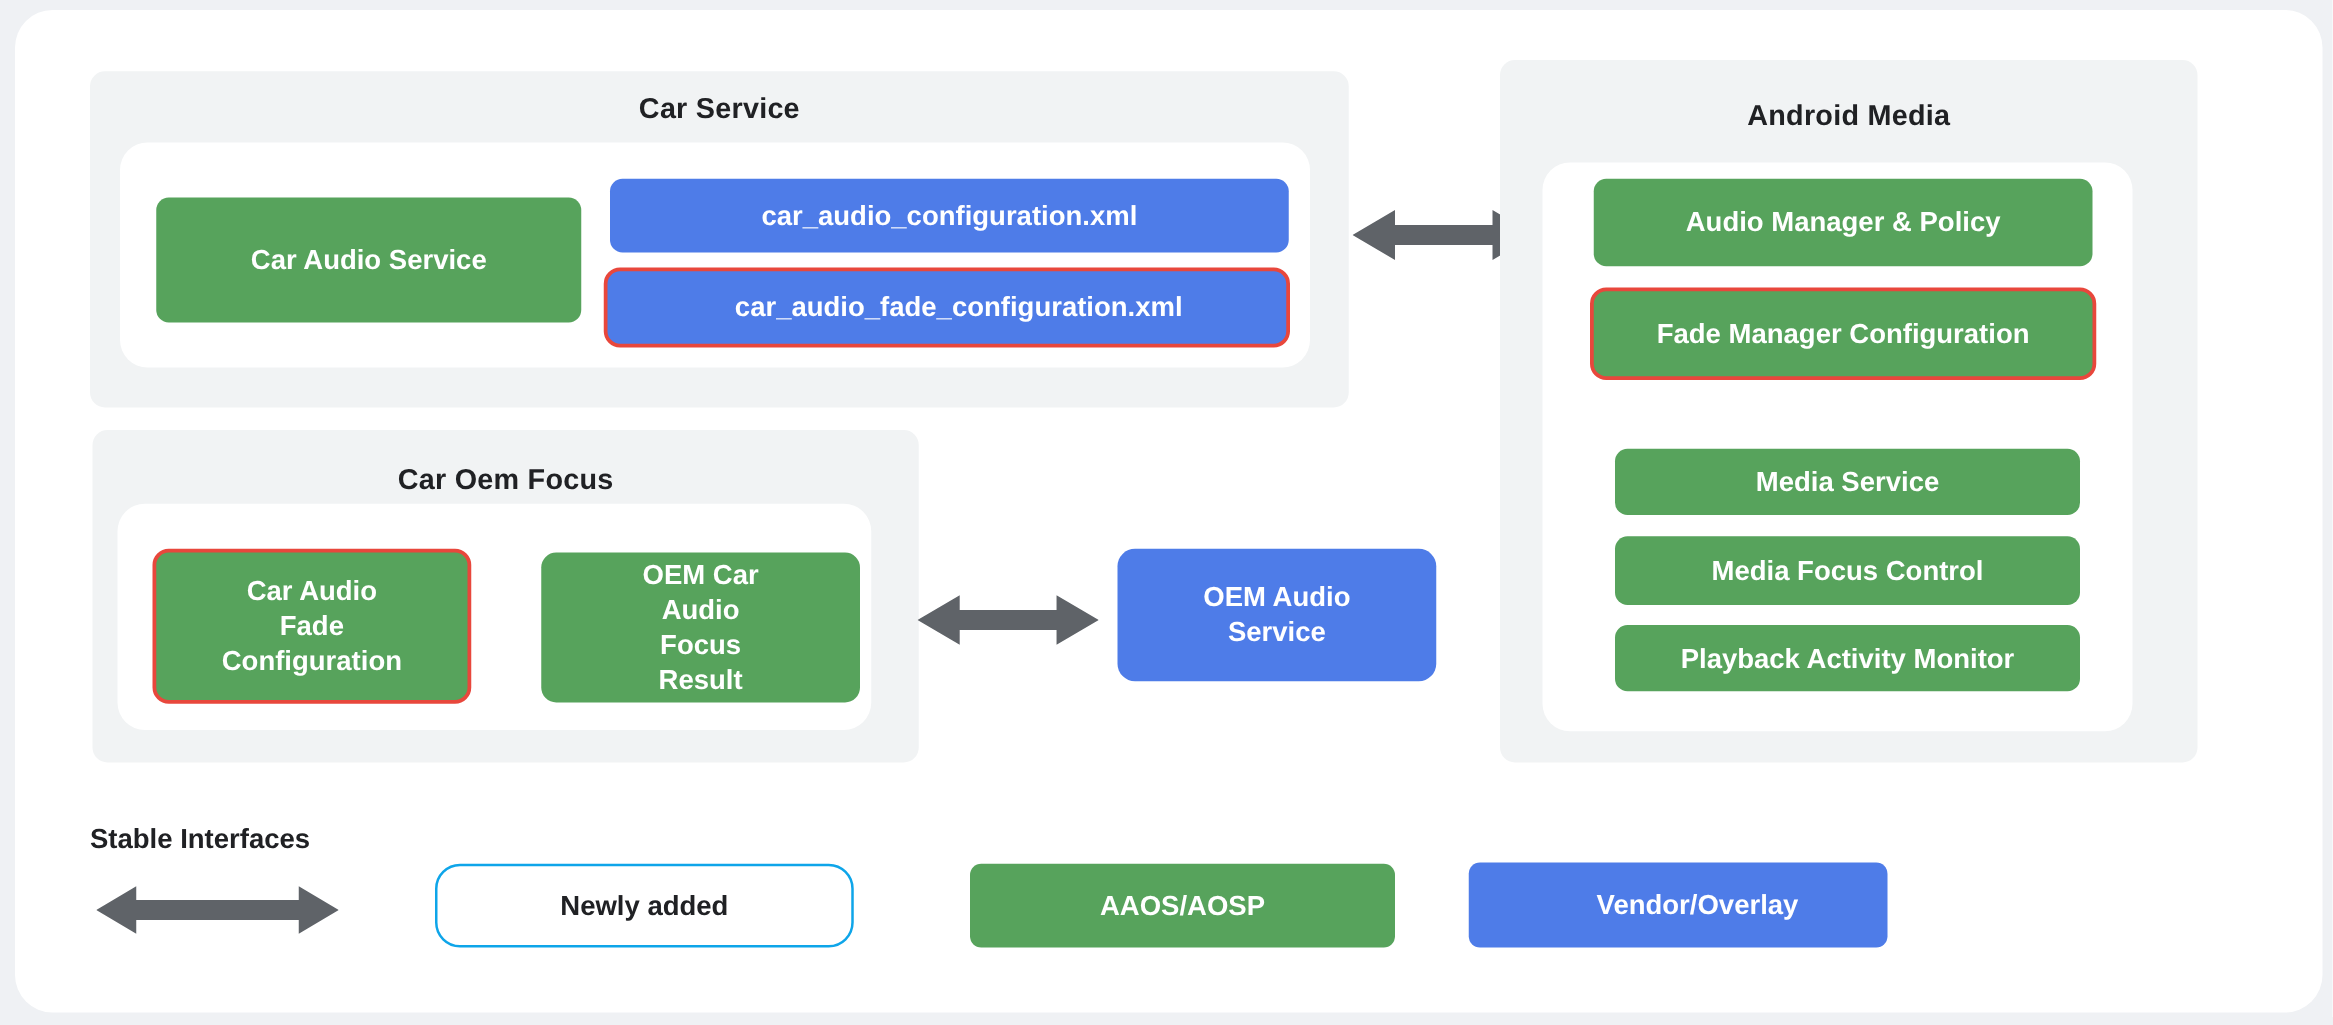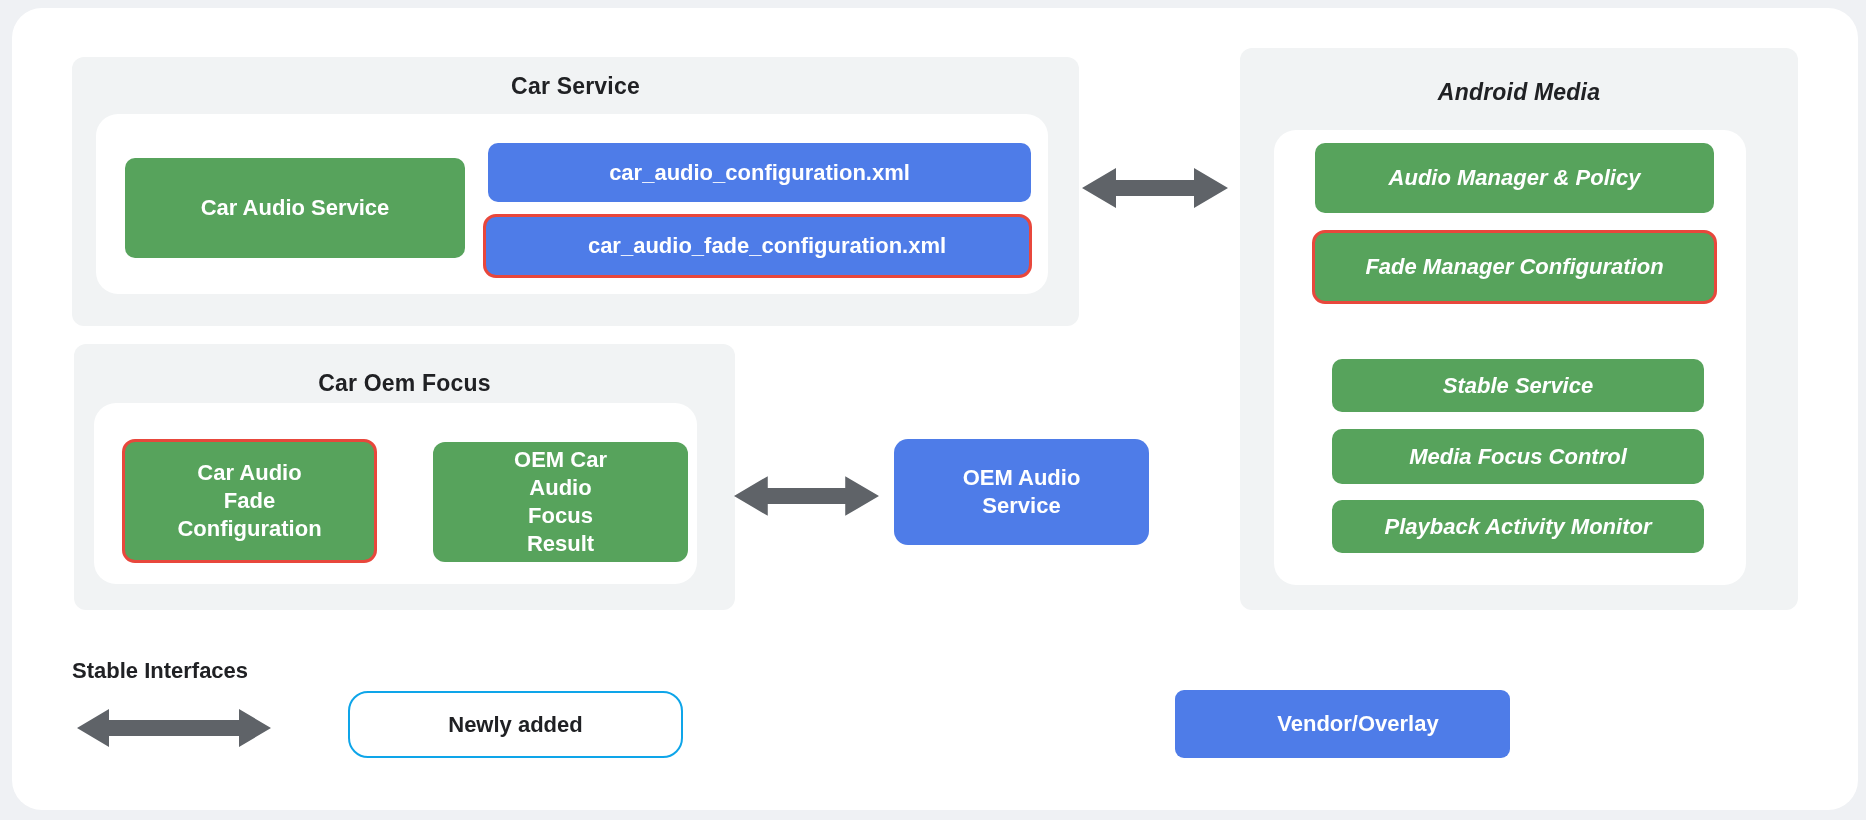--- a/index.html
+++ b/index.html
@@ -59,26 +59,26 @@
       <div class="inner-white" style="left:24px; top:57px; width:952px; height:180px;"></div>
       <div class="box green" style="left:53px; top:101px; width:340px; height:100px;">Car Audio Service</div>
       <div class="box blue" style="left:416px; top:86px; width:543px; height:59px;">car_audio_configuration.xml</div>
       <div class="box blue red-border" style="left:411px; top:157px; width:549px; height:64px;padding-left:19px;">car_audio_fade_configuration.xml</div>
     </div>
 
     <svg class="arrow-svg" style="left:1070px; top:158px;" width="146" height="44" viewBox="0 0 146 44">
       <polygon points="0,22 34,2 34,14 112,14 112,2 146,22 112,42 112,30 34,30 34,42" fill="#5F6368"></polygon>
     </svg>
 
-    <div class="panel" style="left:1228px; top:40px; width:558px; height:562px;font-style:italic;">
+    <div class="panel" style="left:1188px; top:40px; width:558px; height:562px;">
       <div class="panel-title" style="top:31px;">Android Media</div>
       <div class="inner-white" style="left:34px; top:82px; width:472px; height:455px;"></div>
       <div class="box green" style="left:75px; top:95px; width:399px; height:70px;">Audio Manager &amp; Policy</div>
       <div class="box green red-border" style="left:72px; top:182px; width:405px; height:74px;">Fade Manager Configuration</div>
-      <div class="box green" style="left:92px; top:311px; width:372px; height:53px;">Stable Service</div>
+      <div class="box green" style="left:92px; top:311px; width:372px; height:53px;">Media Service</div>
       <div class="box green" style="left:92px; top:381px; width:372px; height:55px;">Media Focus Control</div>
       <div class="box green" style="left:92px; top:452px; width:372px; height:53px;">Playback Activity Monitor</div>
     </div>
 
     <div class="panel" style="left:62px; top:336px; width:661px; height:266px;">
       <div class="panel-title" style="top:26px;">Car Oem Focus</div>
       <div class="inner-white" style="left:20px; top:59px; width:603px; height:181px;"></div>
       <div class="box green red-border narrow-pad" style="left:48px; top:95px; width:255px; height:124px;">Car Audio Fade Configuration</div>
       <div class="box green narrow-pad" style="left:359px; top:98px; width:255px; height:120px; border-radius:12px;">OEM Car Audio Focus Result</div>
     </div>
@@ -90,17 +90,18 @@
     <div class="box blue narrow-pad" style="left:882px; top:431px; width:255px; height:106px; border-radius:14px;">OEM Audio Service</div>
 
     <div class="legend-label" style="left:60px; top:650px;">Stable Interfaces</div>
 
     <svg class="arrow-svg" style="left:65px; top:699px;" width="194" height="42" viewBox="0 0 194 42">
       <polygon points="0,21 32,2 32,13 162,13 162,2 194,21 162,40 162,29 32,29 32,40" fill="#5F6368"></polygon>
     </svg>
 
     <div class="legend-box outline-box" style="left:336px; top:683px; width:335px; height:67px;">Newly added</div>
 
+    <div class="legend-box green white-text" style="left:764px; top:683px; width:340px; height:67px;">AAOS/AOSP</div>
 
     <div class="legend-box blue white-text" style="left:1163px; top:682px; width:335px; height:68px;padding-left:31px;">Vendor/Overlay</div>
 
   </div>
 </div>
 
 </body></html>

